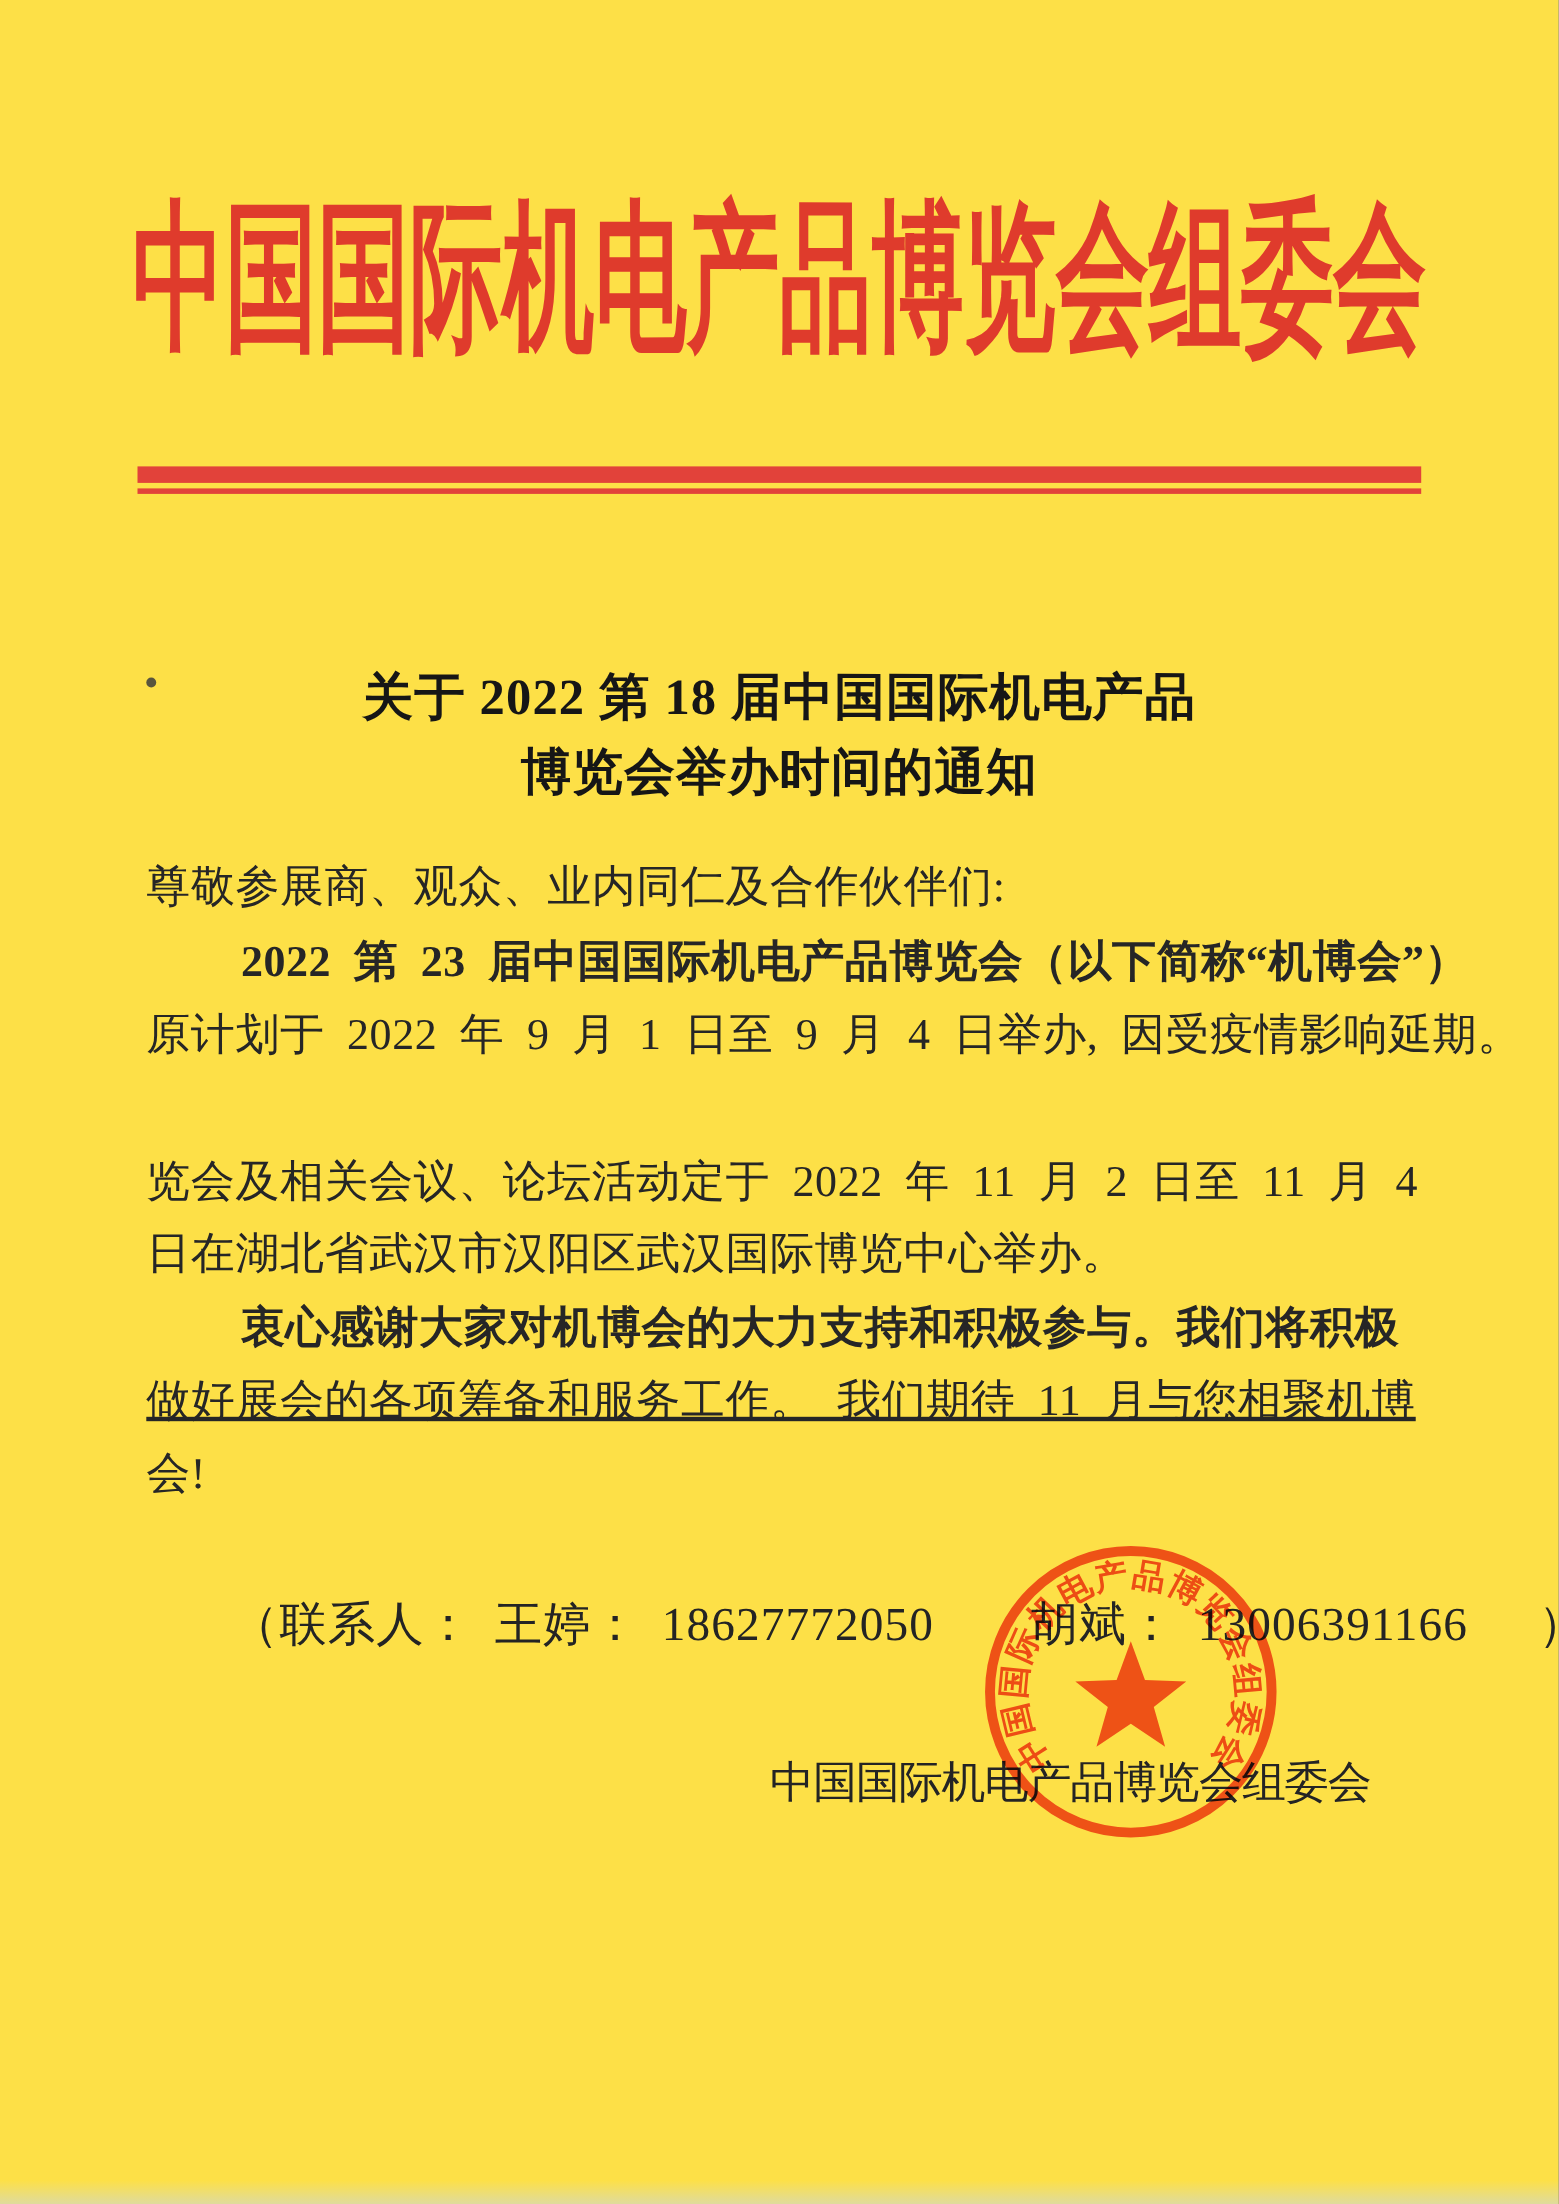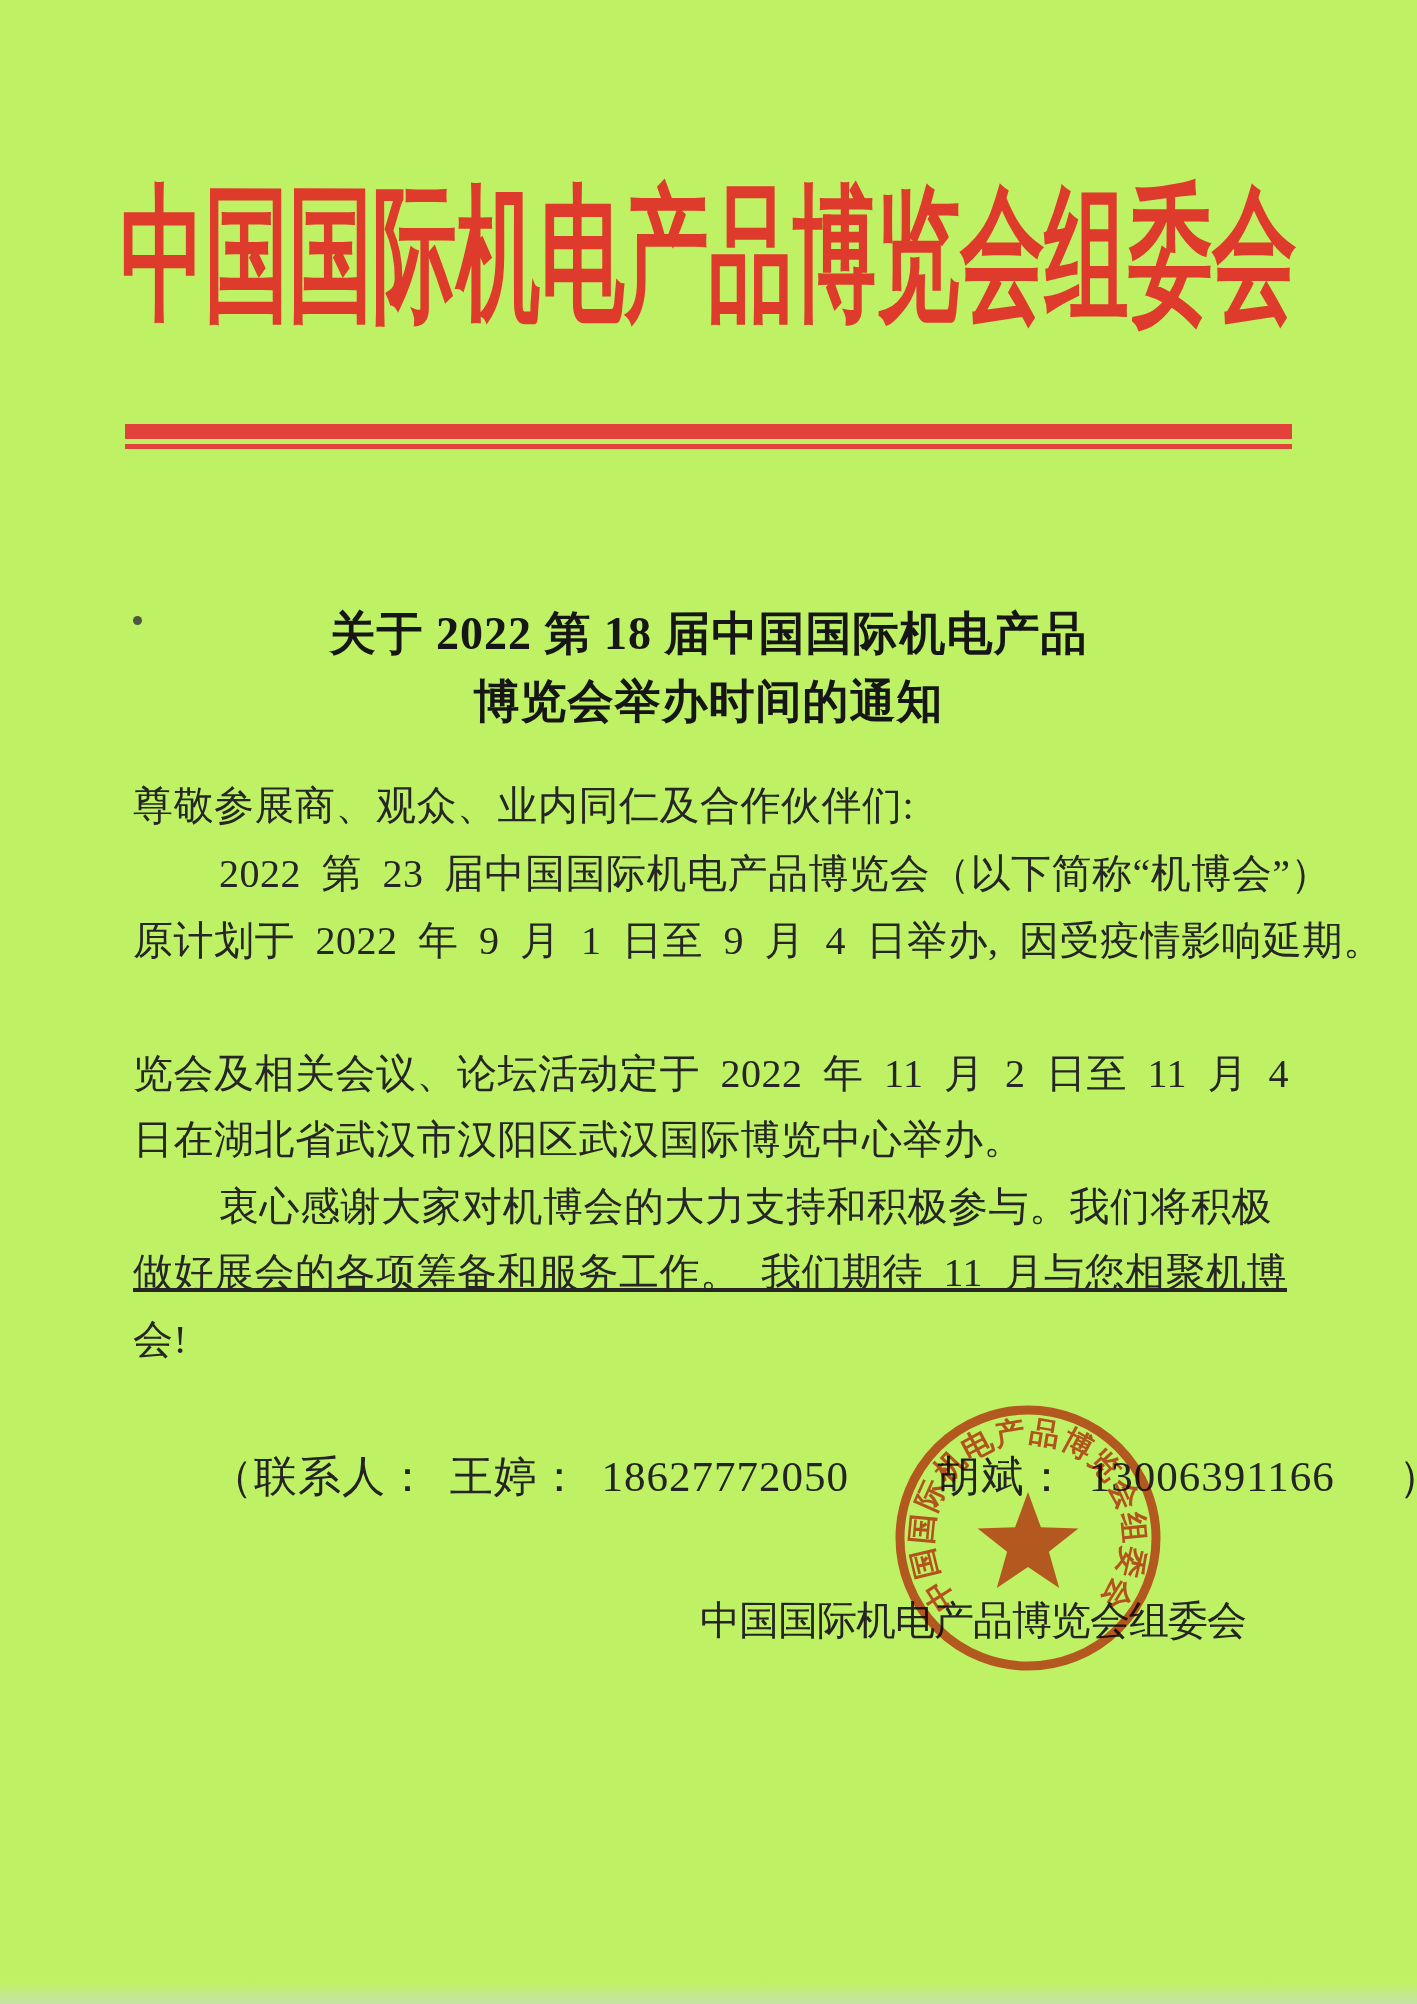--- a/index.html
+++ b/index.html
@@ -1,20 +1,20 @@
 <!DOCTYPE html>
 <html><head>
 <meta charset="utf-8">
 <style>
   html,body{margin:0;padding:0;background:#888;}
   .page{
     position:relative;
     width:1417px;height:2004px;
     margin:0 auto;
-    background:#bef264;
+    background:#fde047;
     overflow:hidden;
     font-family:"Liberation Serif","DejaVu Serif",serif;
   }
   
   .letterhead{
     position:absolute;left:0;top:182px;width:100%;
     text-align:center;
     font-size:84px;font-weight:700;line-height:1;
     color:#df3b2c;
     transform:scaleY(1.75);
@@ -39,21 +39,21 @@
     font-size:46px;font-weight:700;color:#161616;
     letter-spacing:1px;line-height:52px;white-space:nowrap;
   }
   .title-1{top:608px;}
   .title-2{top:676px;}
   .body-line{
     position:absolute;left:133px;width:1160px;
     font-size:40px;line-height:54px;color:#262626;
     letter-spacing:.5px;word-spacing:10px;white-space:nowrap;
   }
-  .indent{text-indent:86px;}
+  .indent{text-indent:86px;font-weight:bold;}
   .salutation{top:779px;}
   .bl0{top:847px;}
   .bl1{top:914px;}
   .bl2{top:980px;}
   .bl3{top:1047px;}
   .bl4{top:1113px;}
   .bl5{top:1180px;}
   .bl6{top:1246px;text-decoration:underline;}
   .bl7{top:1313px;}
   .contact{

